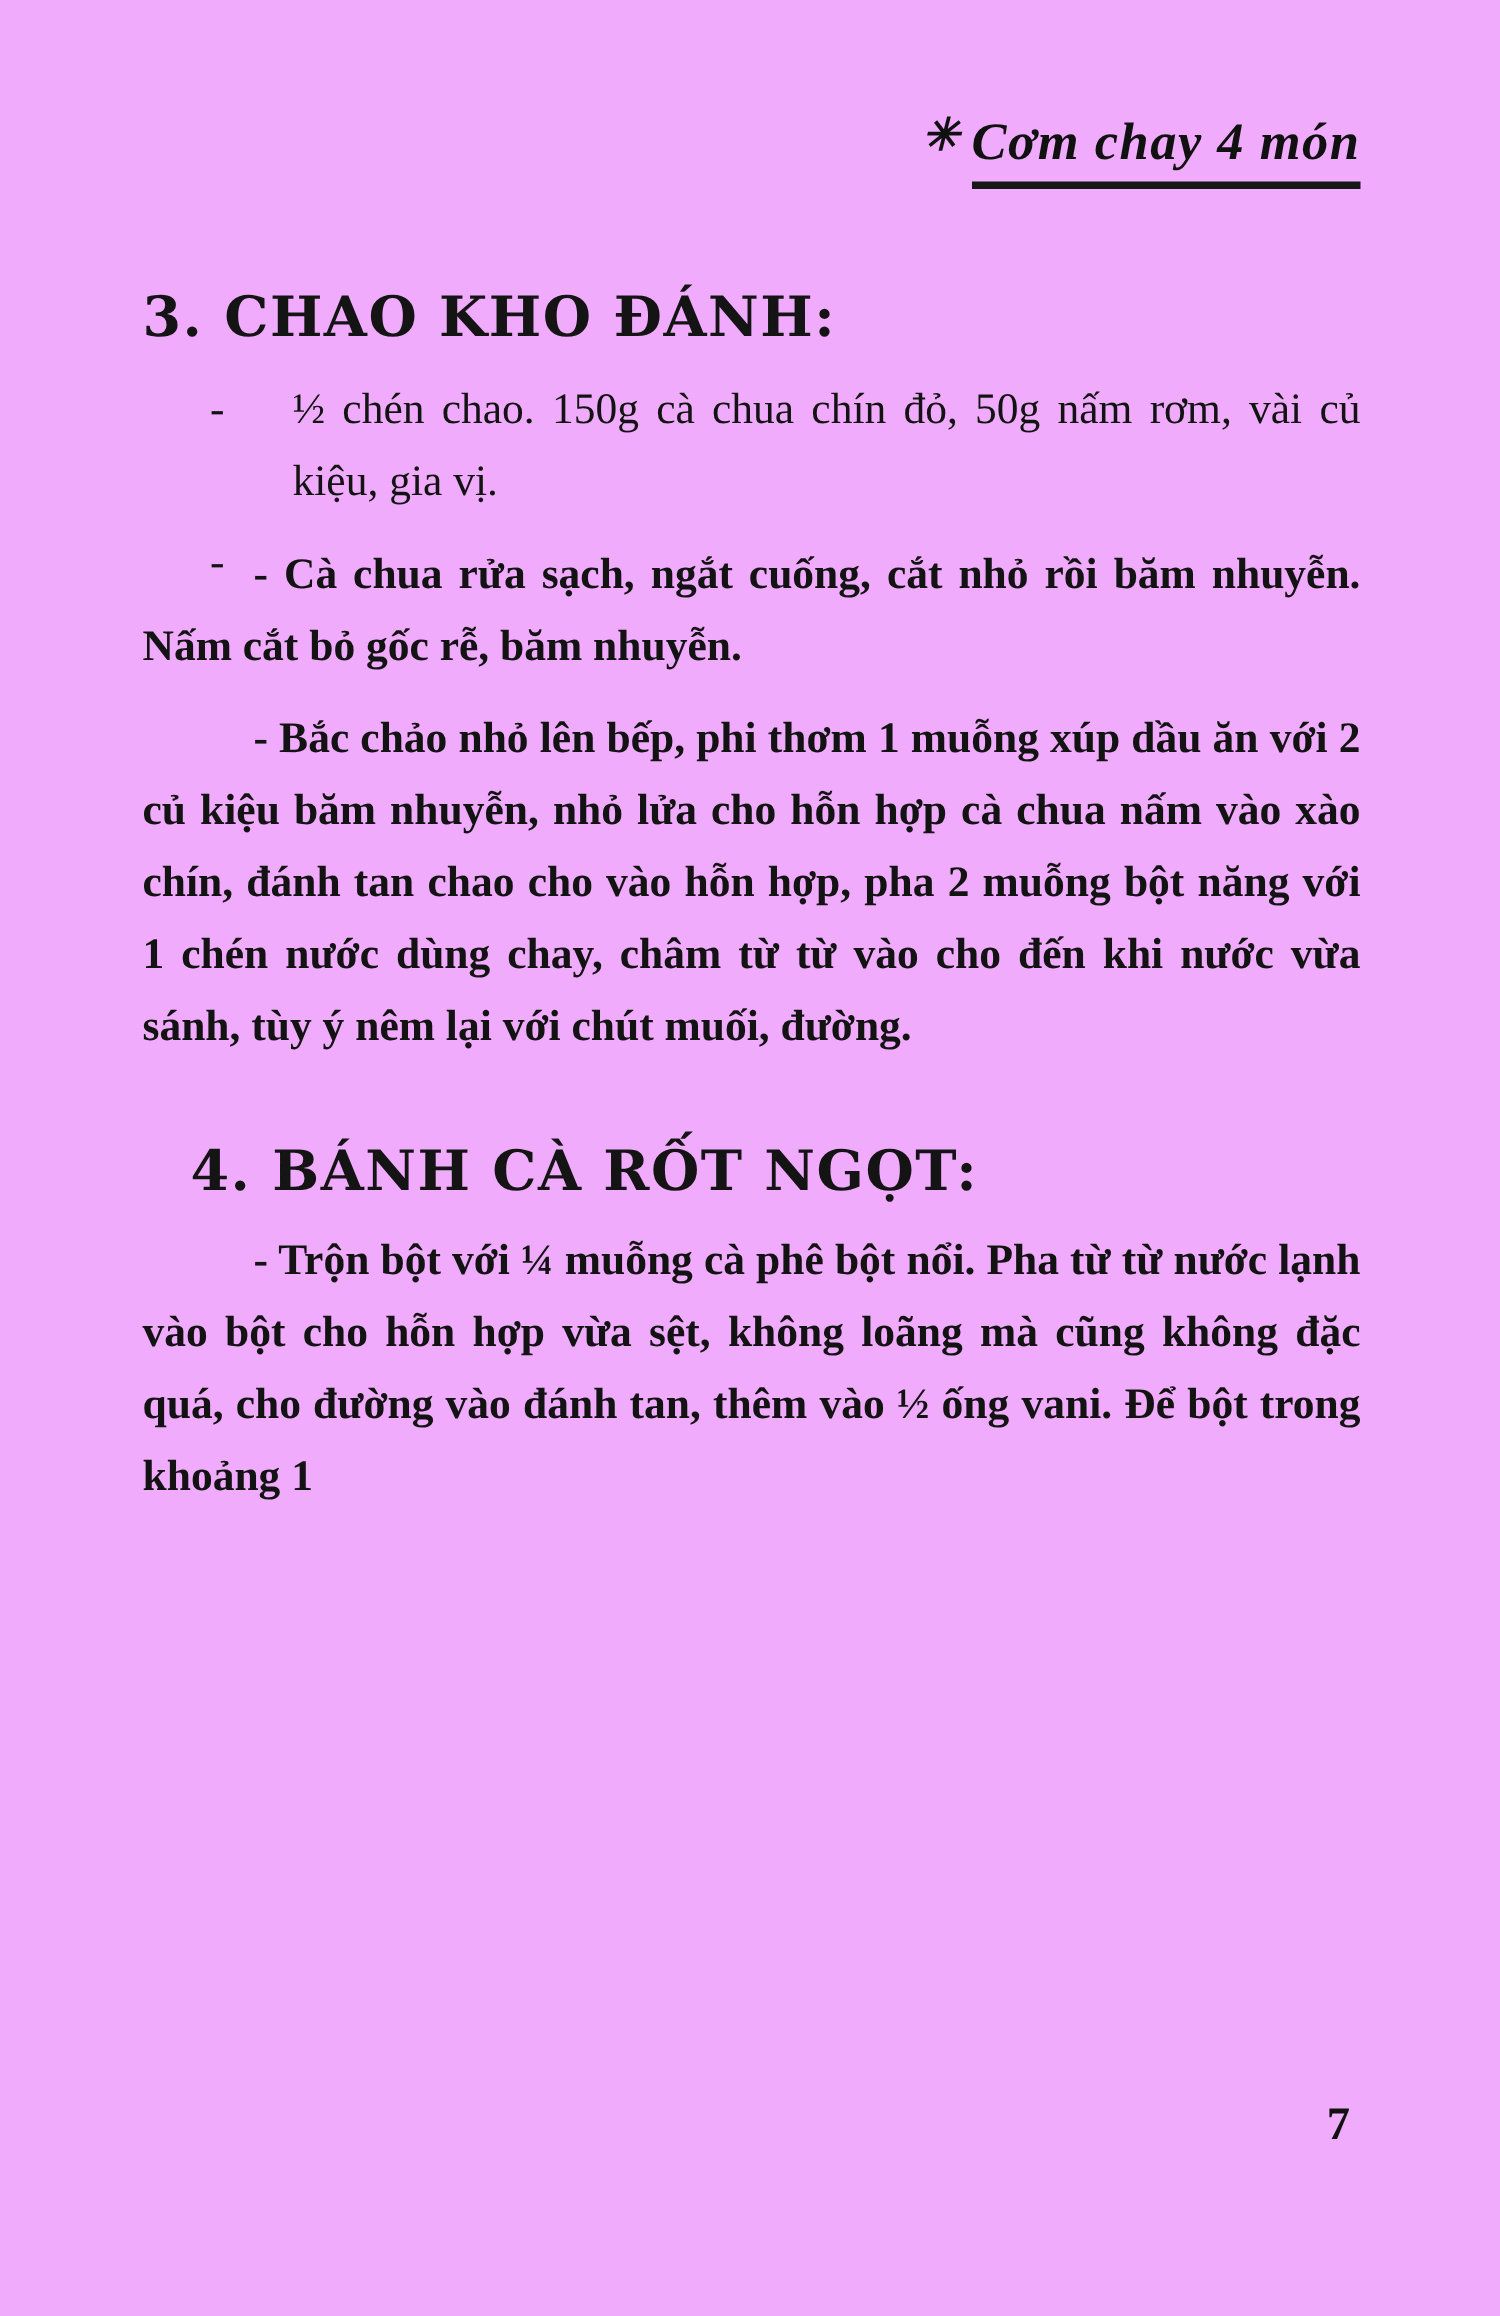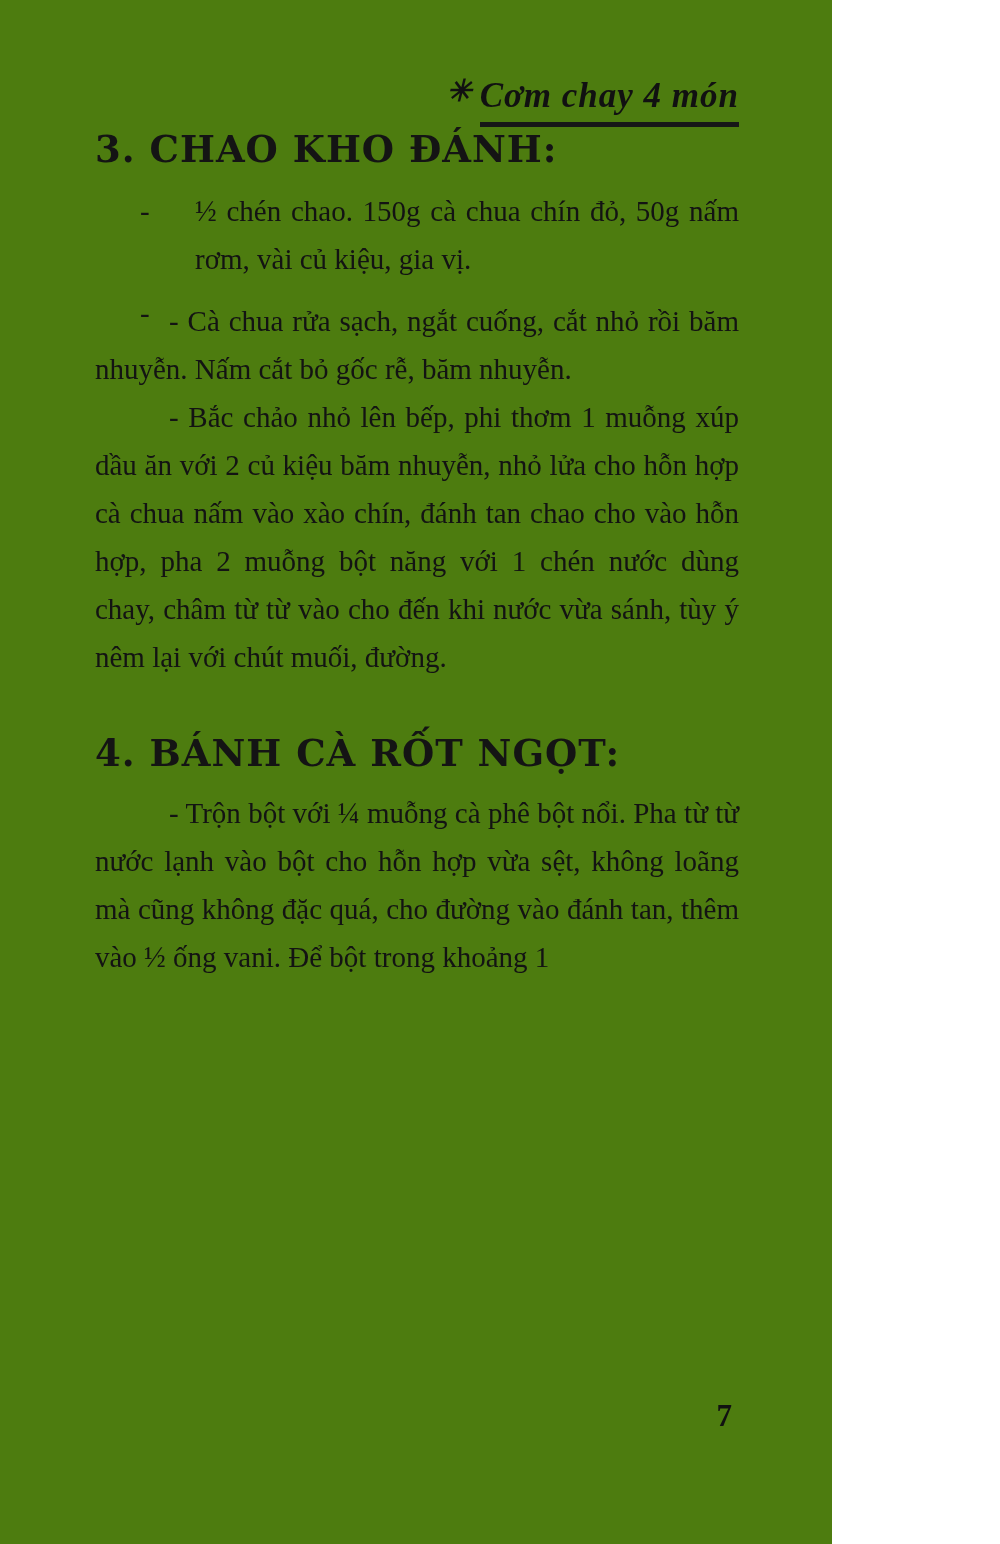--- a/index.html
+++ b/index.html
@@ -9,23 +9,23 @@
     background: #ffffff;
   }
 
   body {
     font-family: "Liberation Serif", "DejaVu Serif", serif;
     color: #111111;
   }
 
   .page {
     position: relative;
-    width: 832px;
+    width: 1000px;
     height: 1544px;
-    background: #4d7c0f;
+    background: #f0abfc;
     padding: 76px 93px 0 95px;
     overflow: hidden;
   }
 
   
   .running-head {
     text-align: right;
     line-height: 1;
     margin-bottom: 0;
   }
@@ -47,22 +47,22 @@
   }
 
   
   .section-heading {
     font-family: "DejaVu Serif", "Liberation Serif", serif;
     font-size: 37px;
     font-weight: 800;
     letter-spacing: 1px;
     color: #141414;
   }
-  .heading-3 { }
-  .heading-4 { margin-top: 50px; }
+  .heading-3 { margin-top: 63px; }
+  .heading-4 { margin-top: 50px; margin-left: 32px; }
 
   
   .body-text {
     font-size: 29px;
     line-height: 48px;
     text-align: justify;
     color: #131313;
   }
 
   .bullet-list { margin-top: 16px; }
@@ -73,20 +73,22 @@
     margin-top: 6px;
   }
   .bullet-item .dash {
     position: absolute;
     left: 45px;
     top: 0;
   }
 
   .para {
     text-indent: 74px;
+    margin-top: 13px;
+    font-weight: bold;
   }
   .para-group { margin-top: 14px; }
 
   
   .page-number {
     position: absolute;
     top: 1398px;
     right: 100px;
     font-size: 31px;
     font-weight: bold;

